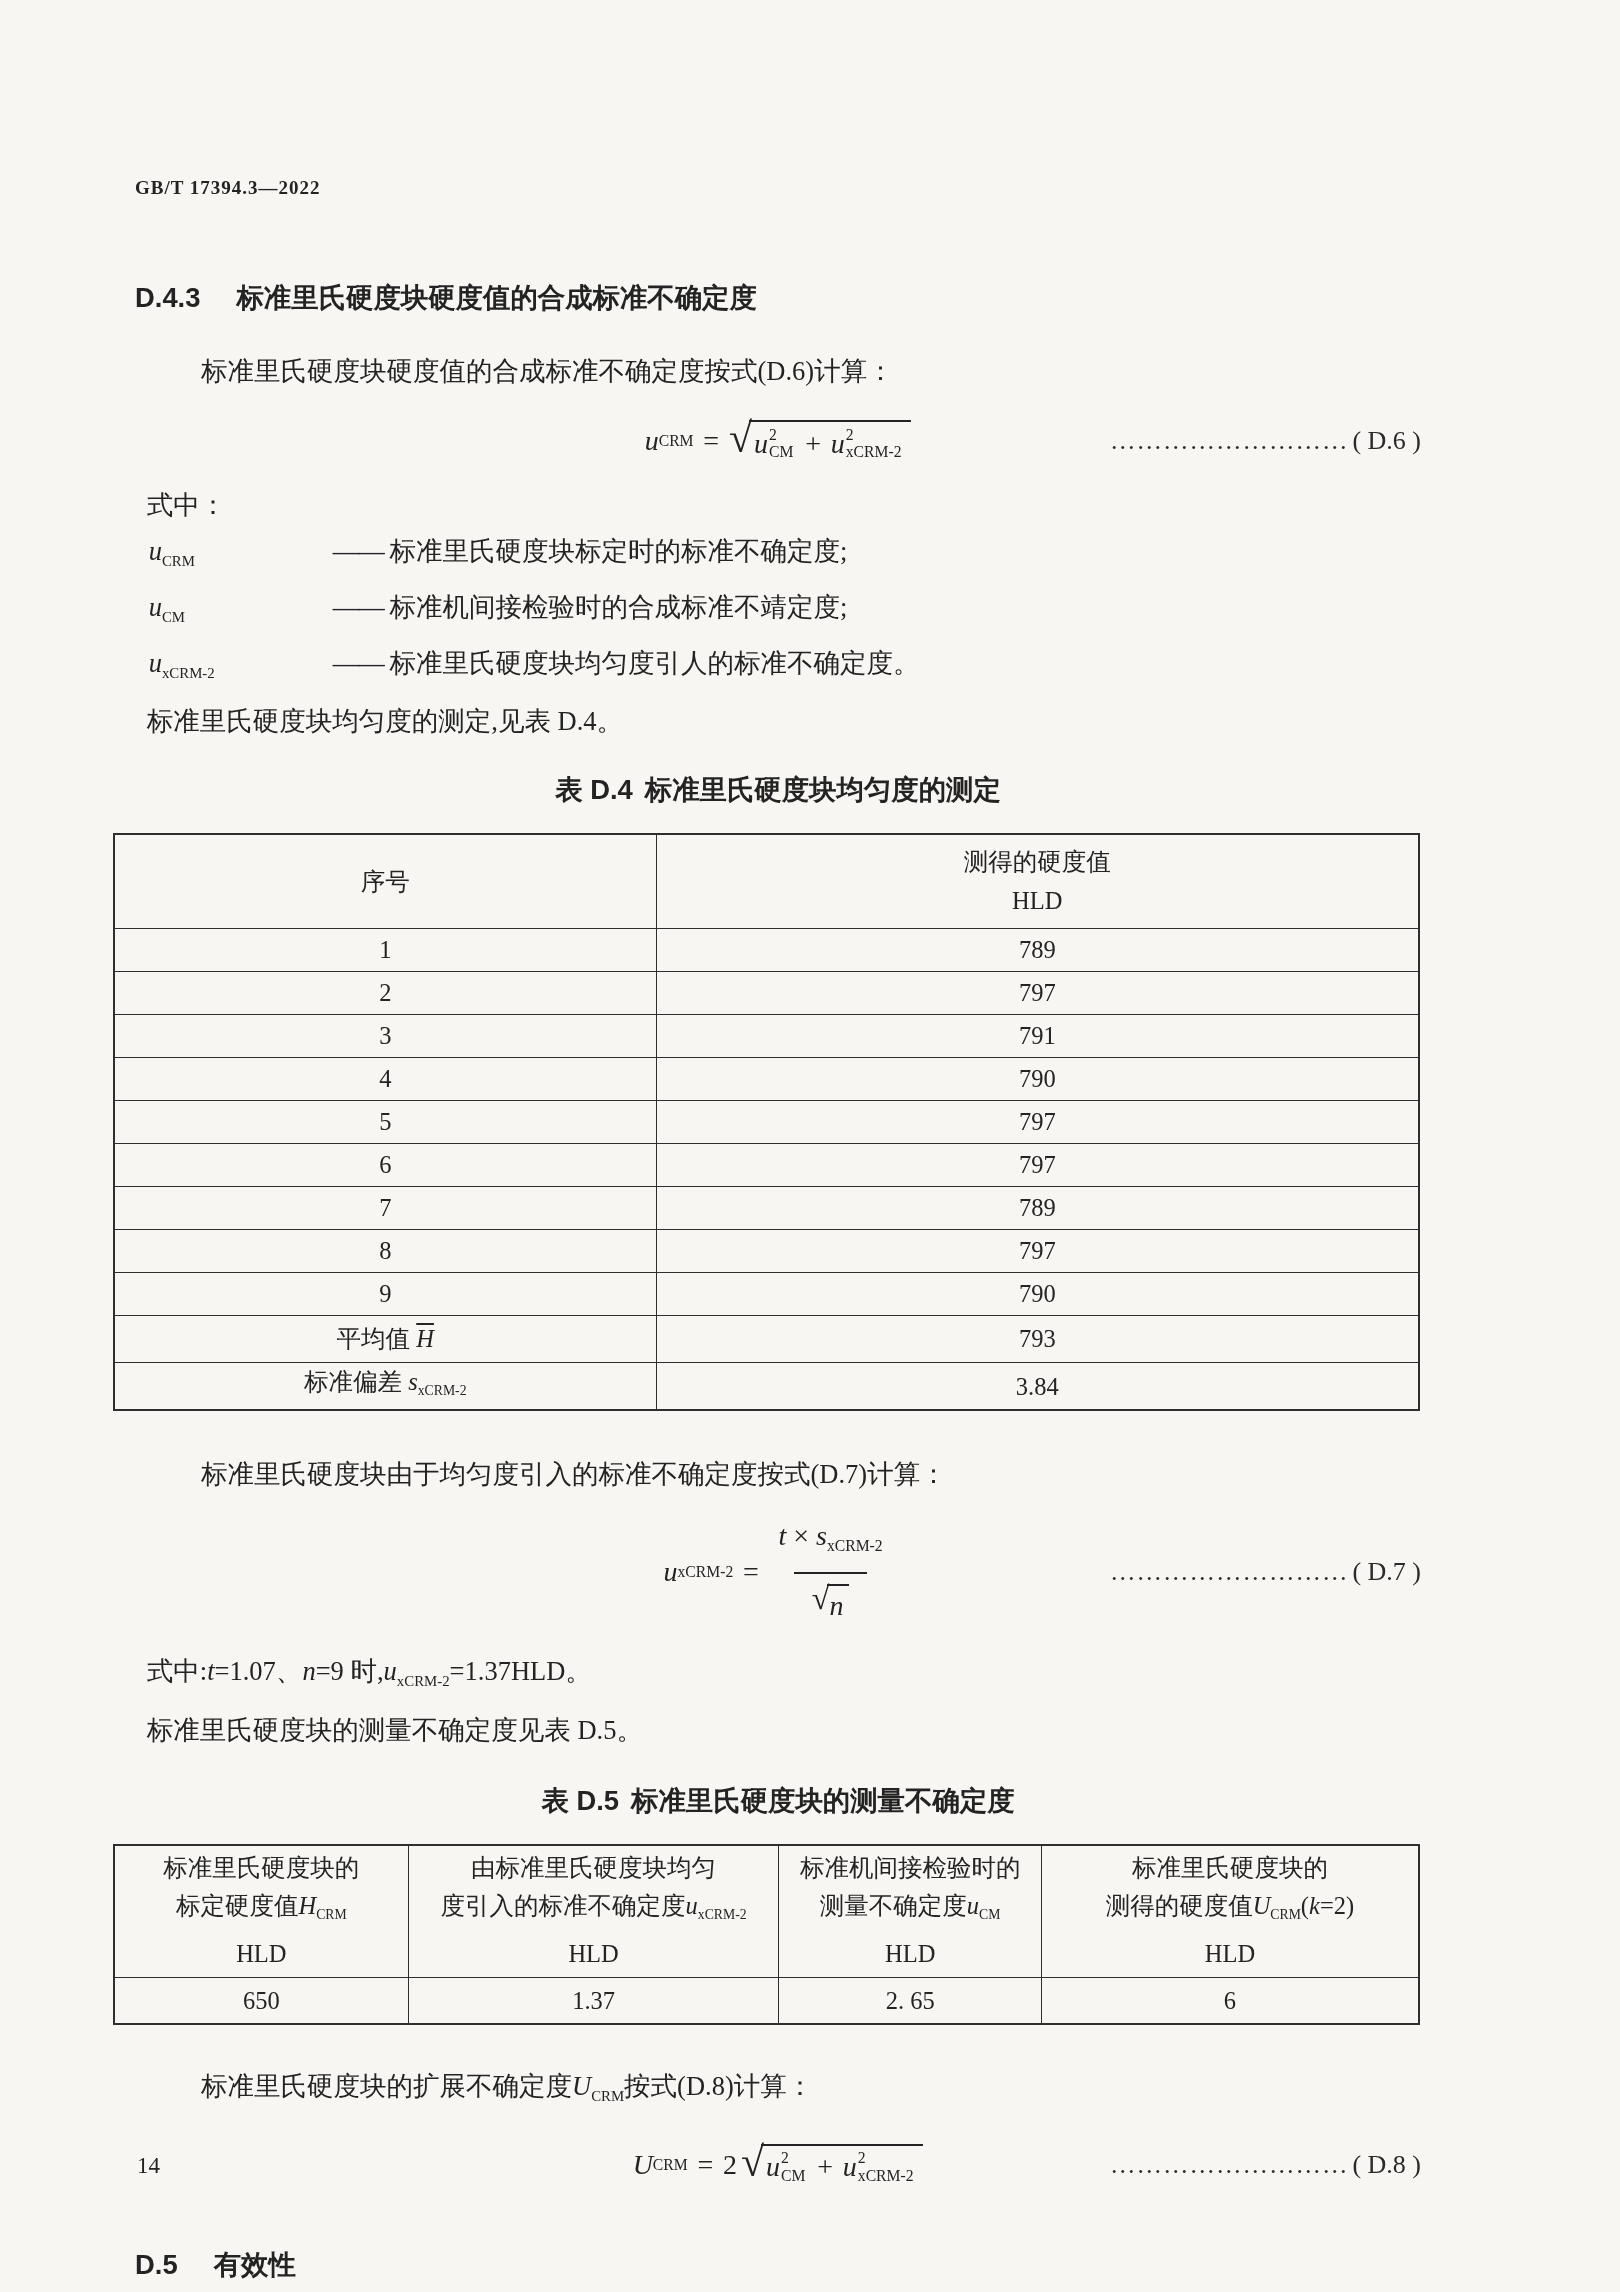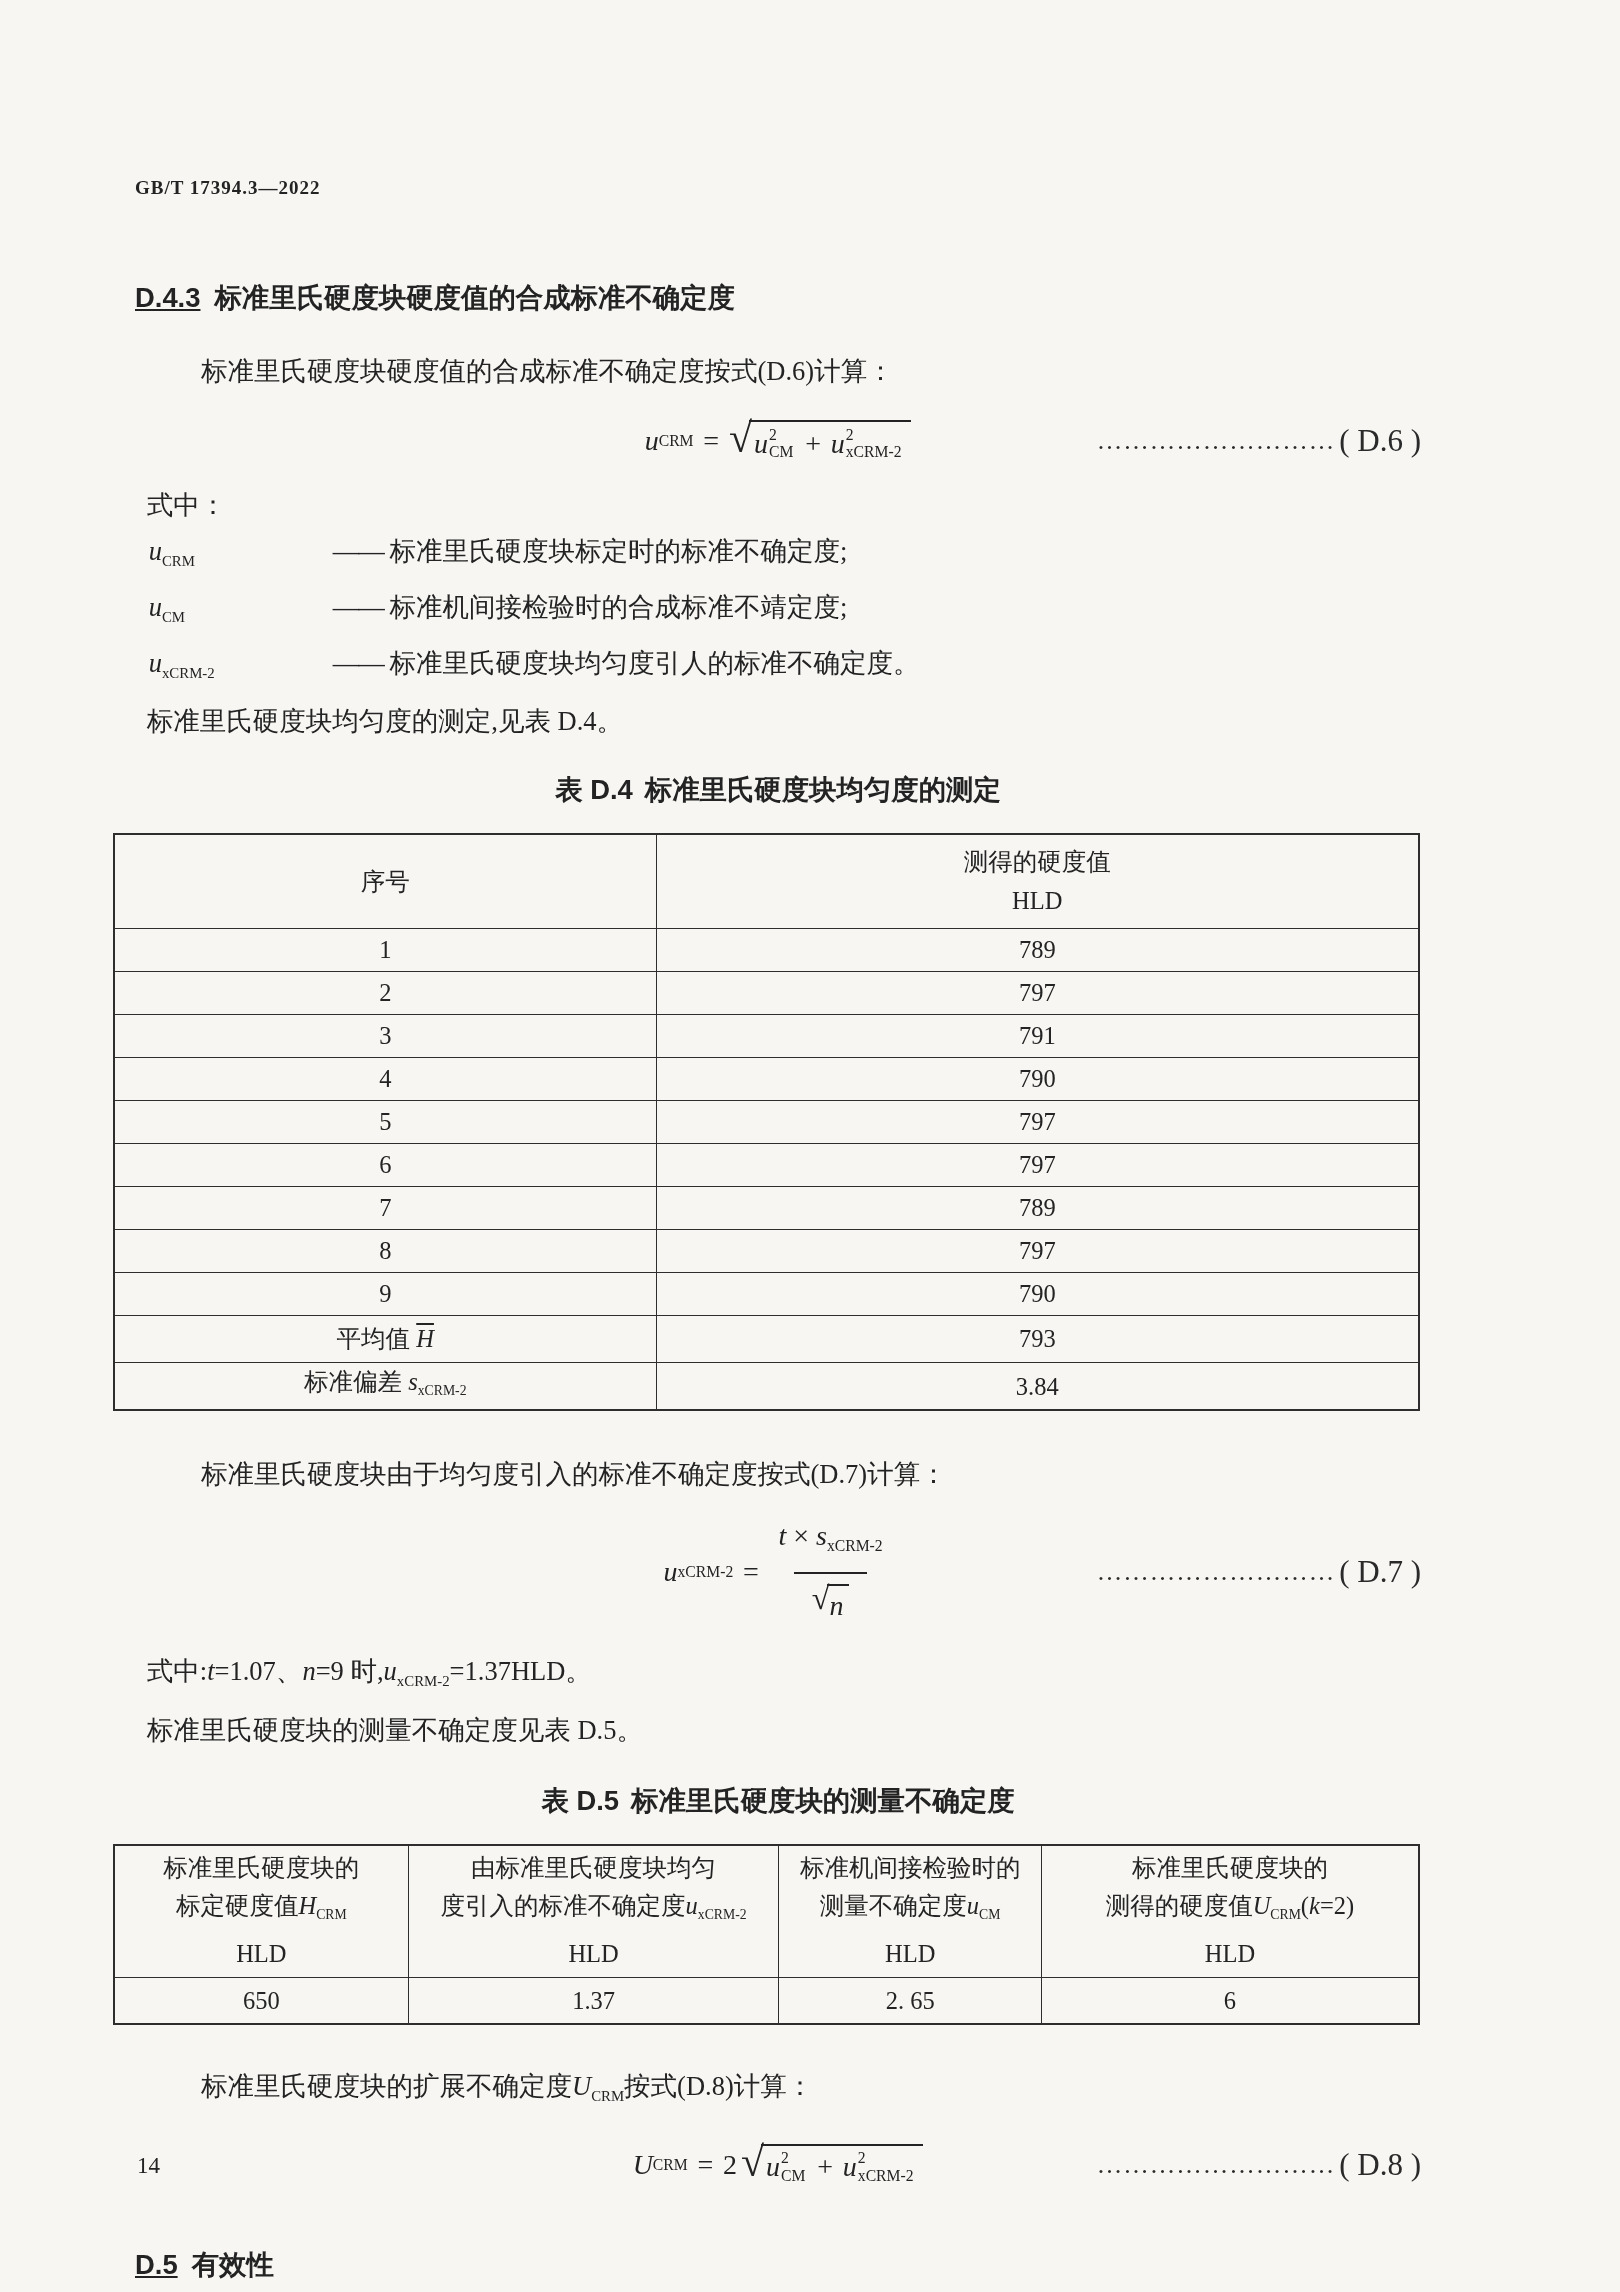--- a/index.html
+++ b/index.html
@@ -5,21 +5,21 @@
   html,body{margin:0;padding:0;background:#eceae6;}
   .page{
     width:1620px;height:2293px;box-sizing:border-box;position:relative;overflow:hidden;
     background:#f7f6f3;color:#232323;
     font-family:"Liberation Serif","DejaVu Serif",serif;
     font-size:26.5px;line-height:37px;
     padding:169px 199px 0 135px;
   }
   .doc-number{font-weight:700;font-size:19px;letter-spacing:1px;}
   .sec-heading{margin-top:73px;font-family:"Liberation Sans","DejaVu Sans",sans-serif;font-weight:700;font-size:27.4px;}
-  .sec-heading .num{margin-right:14px;text-decoration:underline;}
+  .sec-heading .num{margin-right:36px;}
   .p{margin:0;}
   .p-indent{margin-top:37px;text-indent:66px;}
   .p-plain{margin-top:11.8px;margin-left:11.8px;}
   .where{margin-top:9.8px;margin-left:11.8px;}
   .def{display:flex;align-items:baseline;margin-top:8.8px;margin-left:13.7px;}
   .def .term{width:184px;flex:0 0 184px;}
   .def .dash{margin-right:5.9px;letter-spacing:-1px;}
   .mi{font-style:italic;}
   sub.rs{font-size:0.56em;vertical-align:-0.4em;letter-spacing:0;}
   .ss{display:inline-flex;flex-direction:column;align-items:flex-start;font-size:0.56em;line-height:1.12;vertical-align:-0.62em;margin:0 2px 0 1px;}
@@ -32,21 +32,21 @@
   .sqrt{display:inline-flex;align-items:flex-start;}
   .sqrt .rad{font-size:1.5em;line-height:0.95;font-style:normal;transform:translateY(-1px);margin-right:-2.9px;}
   .sqrt .vinc{border-top:2px solid #232323;padding:2.9px 7.8px 0 4.9px;display:inline-flex;align-items:center;}
   .sqrt.small .rad{font-size:1.15em;}
   .sqrt.small .vinc{padding:1px 5.9px 0 2.9px;}
   .frac{display:inline-flex;flex-direction:column;align-items:center;vertical-align:middle;}
   .frac .fnum{padding:0 9.8px 7.8px;}
   .frac .fden{border-top:2px solid #232323;padding:7.8px 17.6px 2px;}
   .eq-tail{position:absolute;right:0;display:flex;align-items:center;color:#2a2a2a;}
   .leader{letter-spacing:1px;font-size:25.5px;}
-  .eqnum{font-size:31px;margin-left:3.9px;white-space:nowrap;}
+  .eqnum{font-size:26px;margin-left:3.9px;white-space:nowrap;}
   .caption{margin-top:31px;text-align:center;font-family:"Liberation Sans","DejaVu Sans",sans-serif;font-weight:700;font-size:27.4px;}
   .caption .cap-label{margin-right:12px;}
   table{border-collapse:collapse;table-layout:fixed;margin-top:24.5px;margin-left:-22.5px;width:1307px;
         font-size:24.5px;color:#242424;}
   table,td,th{border:1px solid #2e2e2e;}
   table{border-width:2px;}
   td,th{text-align:center;vertical-align:middle;font-weight:normal;padding:0;}
   .t-d4 .hdr td{height:93px;line-height:39px;}
   .t-d4 .r td{height:42px;}
   .t-d4 .r-special td{height:46px;}

